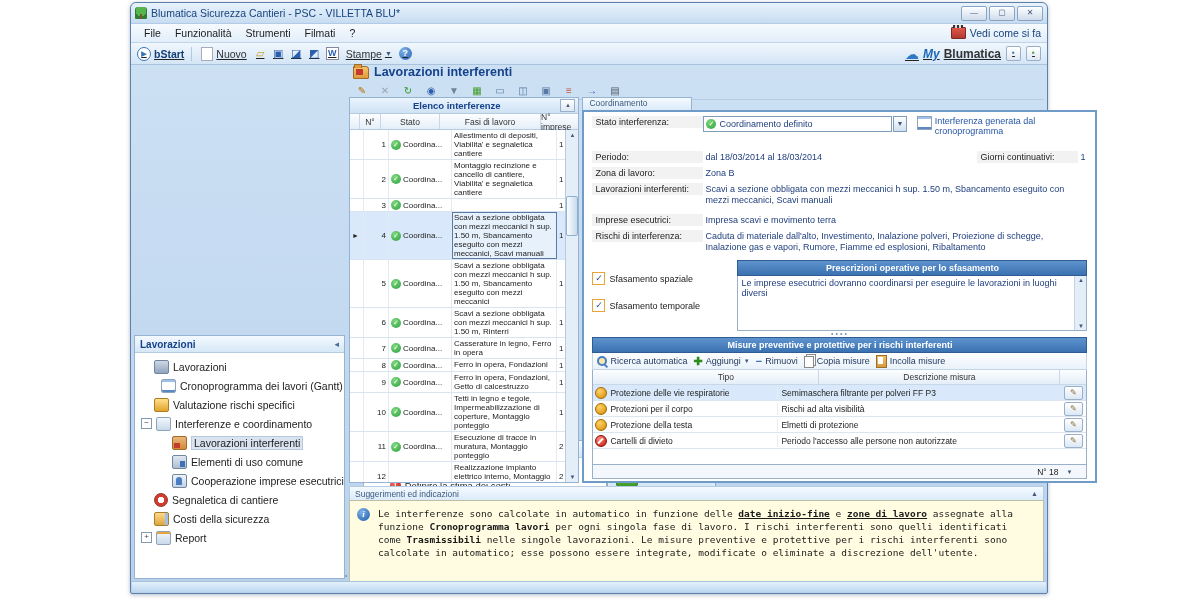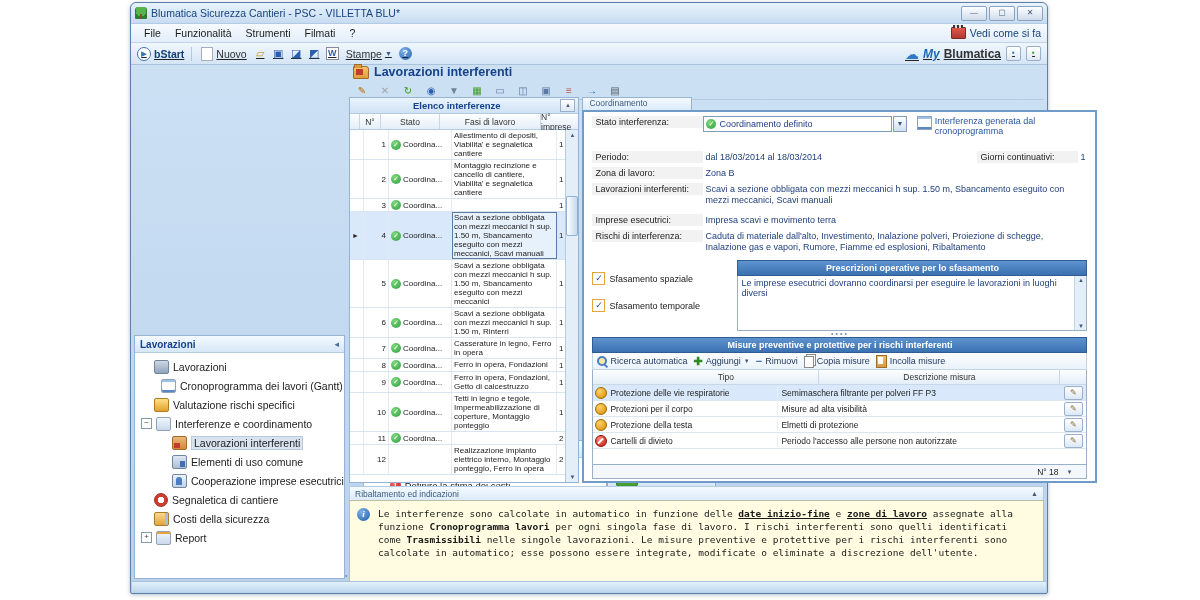--- a/index.html
+++ b/index.html
@@ -479,20 +479,21 @@
                   <div class="c-fasi">Tetti in legno e tegole, Impermeabilizzazione di coperture, Montaggio ponteggio</div>
                   <div class="c-imp">1</div>
                 </div>
                 <div class="erow">
                   <div class="c-ind"></div>
                   <div class="c-num">11</div>
                   <div class="c-stato">
                     <span class="okball">✓</span>
                     <span>Coordina...</span>
                   </div>
+                  <div class="c-fasi">Esecuzione di tracce in muratura, Montaggio ponteggio</div>
                   <div class="c-imp">2</div>
                 </div>
                 <div class="erow">
                   <div class="c-ind"></div>
                   <div class="c-num">12</div>
                   <div class="c-stato"></div>
                   <div class="c-fasi">Realizzazione impianto elettrico interno, Montaggio ponteggio, Ferro in opera</div>
                   <div class="c-imp">2</div>
                 </div>
               </div>
@@ -605,21 +606,21 @@
                     <div class="d">Semimaschera filtrante per polveri FF P3</div>
                     <div class="e">
                       <span class="editbtn">✎</span>
                     </div>
                   </div>
                   <div class="mrow">
                     <div class="t">
                       <span class="mi mi-dpi"></span>
                       <span>Protezioni per il corpo</span>
                     </div>
-                    <div class="d">Misure ad alta visibilità</div>
+                    <div class="d">Rischi ad alta visibilità</div>
                     <div class="e">
                       <span class="editbtn">✎</span>
                     </div>
                   </div>
                   <div class="mrow">
                     <div class="t">
                       <span class="mi mi-dpi"></span>
                       <span>Protezione della testa</span>
                     </div>
                     <div class="d">Elmetti di protezione</div>
@@ -642,21 +643,21 @@
             <div class="misure-footer">
               <span>N° 18</span>
               <span style="font-size:6px;color:#44597a;">▼</span>
             </div>
           </div>
         </div>
       </div>
 
       <div class="sugg">
         <div class="sugg-hdr">
-          <span>Ribaltamento ed indicazioni</span>
+          <span>Suggerimenti ed indicazioni</span>
           <span class="sp"></span>
           <span style="font-size:7px;color:#44597a;">▲</span>
         </div>
         <div class="sugg-body">
           <span class="info-ico">i</span>
           <span id="seg"><span>Le interferenze sono calcolate in automatico in funzione delle </span><span class="seg-bu">date inizio-fine</span><span> e </span><span class="seg-bu">zone di lavoro</span><span> assegnate alla funzione </span><span class="seg-b">Cronoprogramma lavori</span><span> per ogni singola fase di lavoro. I rischi interferenti sono quelli identificati come </span><span class="seg-b">Trasmissibili</span><span> nelle singole lavorazioni. Le misure preventive e protettive per i rischi interferenti sono calcolate in automatico; esse possono essere integrate, modificate o eliminate a discrezione dell'utente.</span></span>
         </div>
       </div>
     </div>
   </div>

